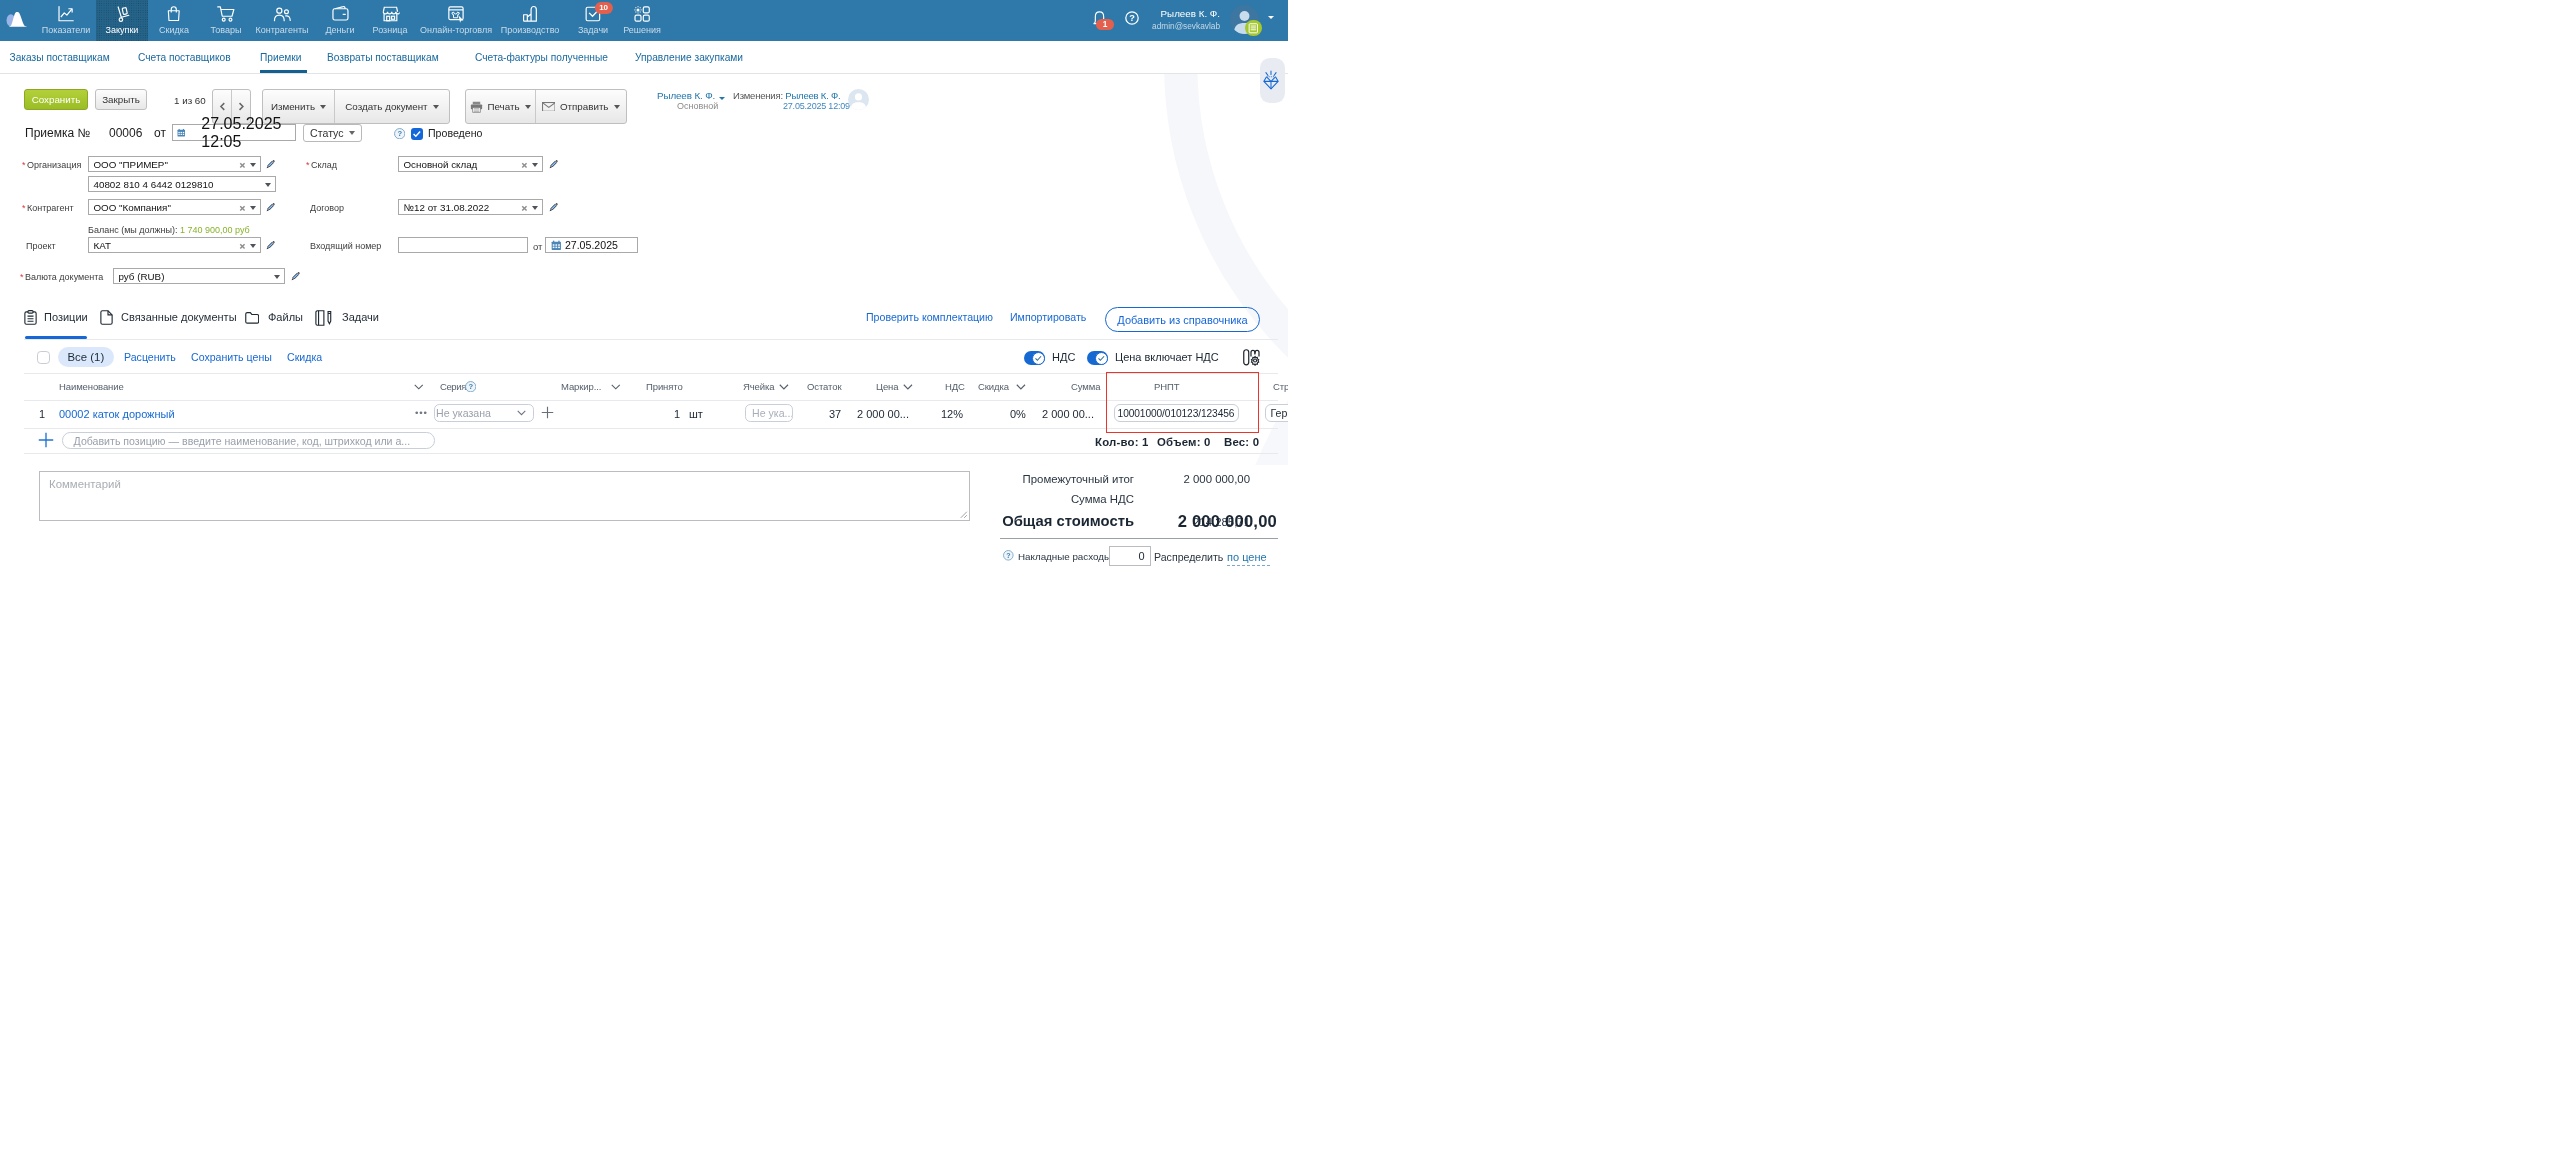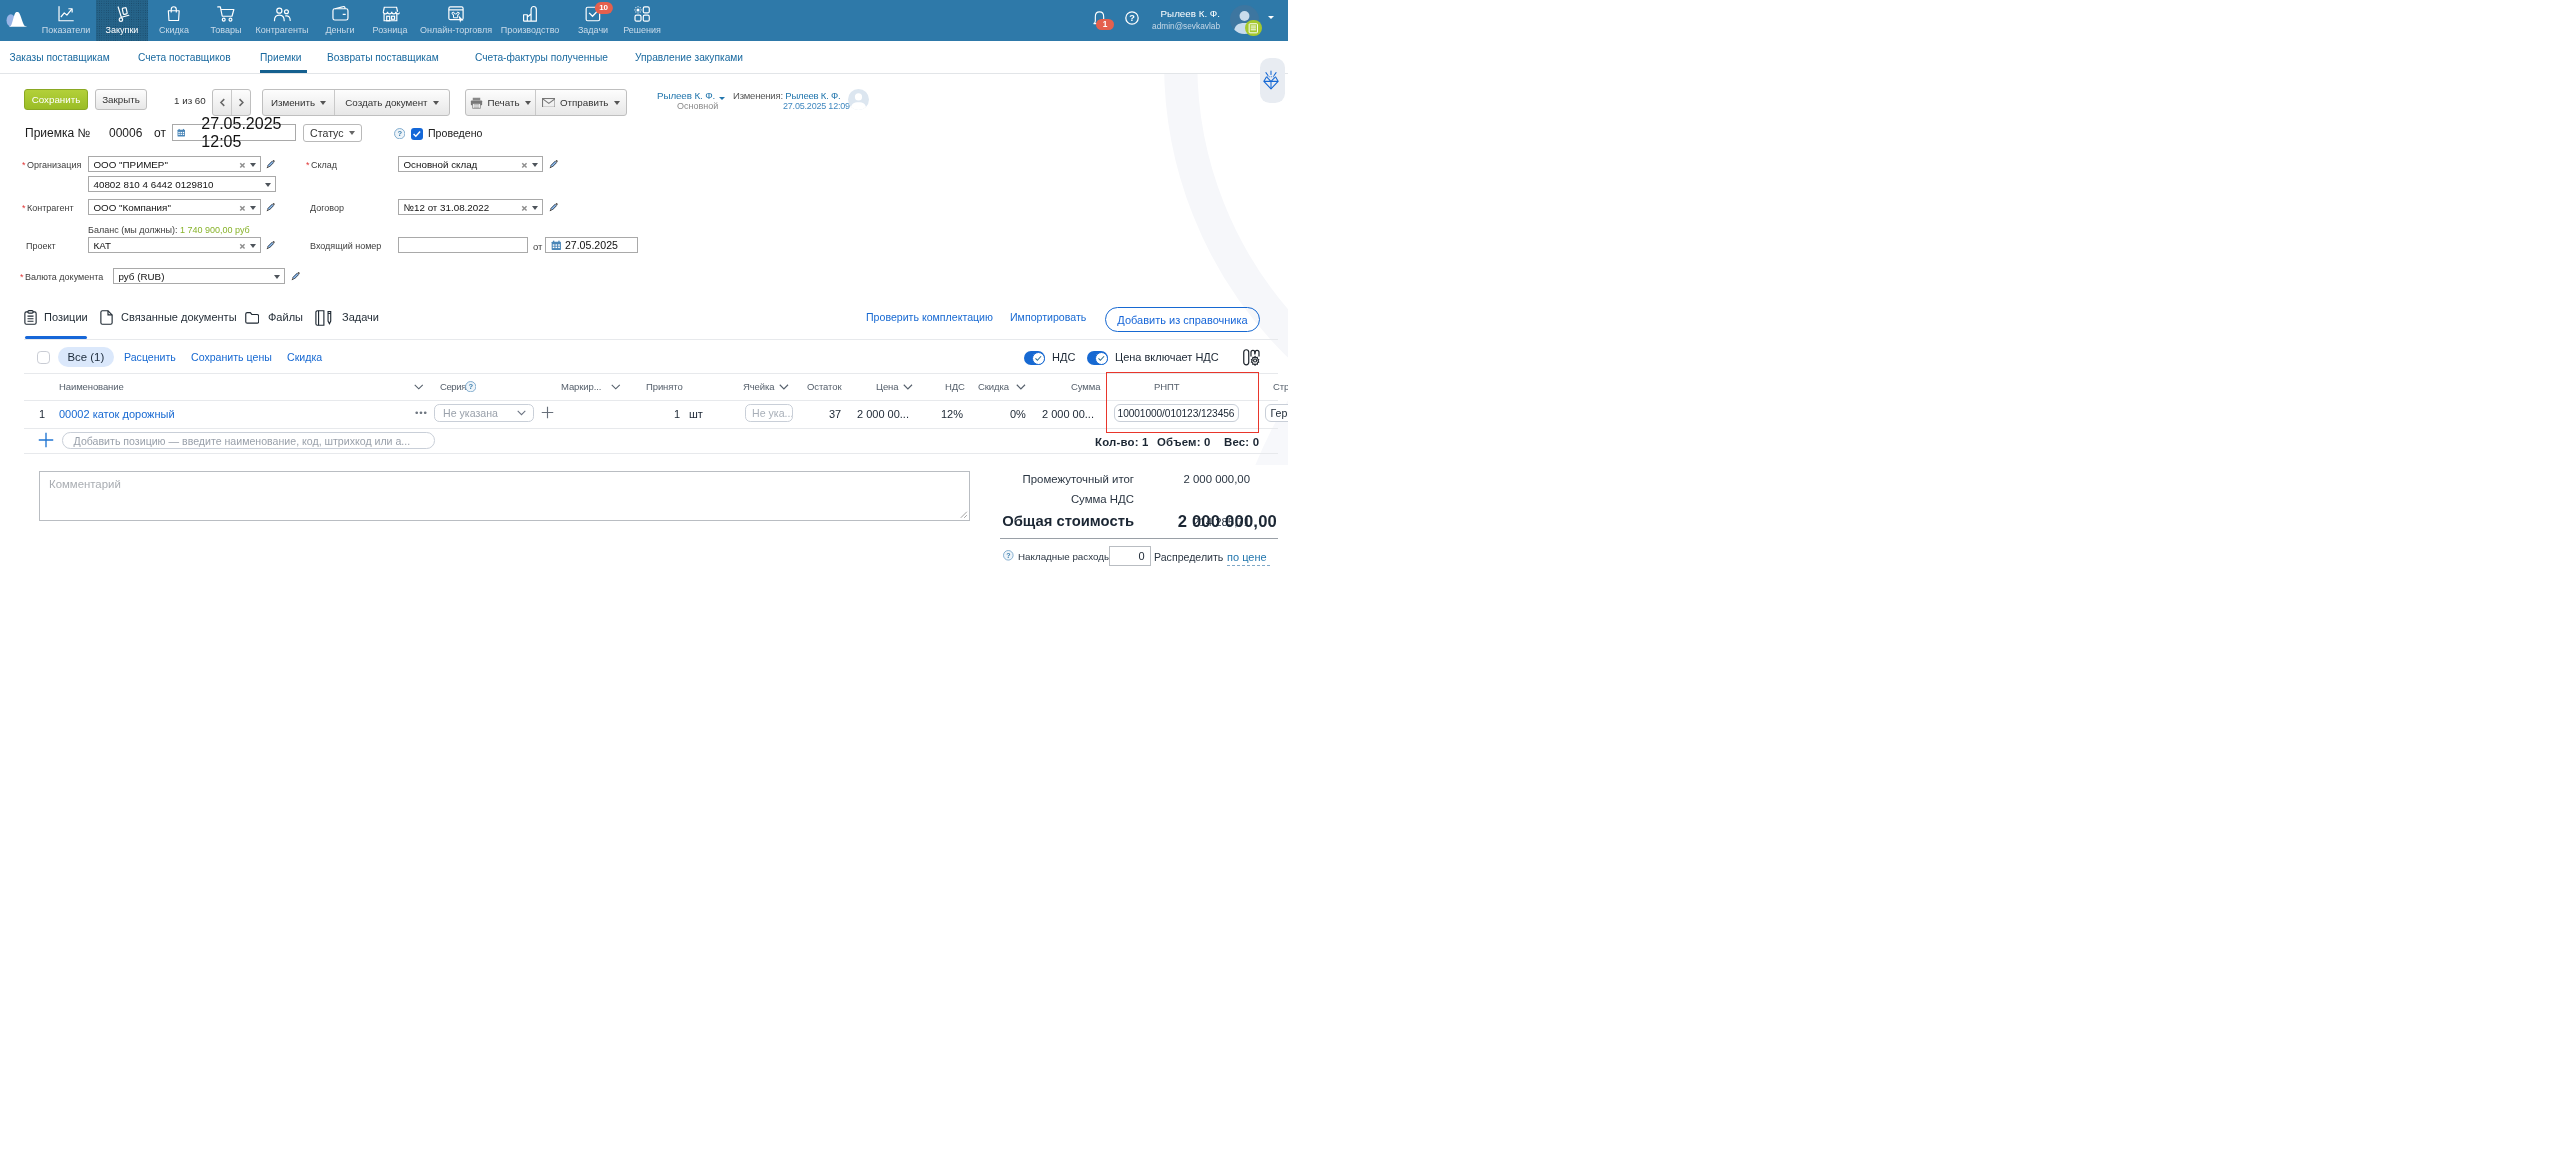--- a/index.html
+++ b/index.html
@@ -17,21 +17,21 @@
   
   .subnav { position:absolute; left:0; top:41px; width:1288px; height:32px; background:#fff; }
   .subnav a { position:absolute; top:10.6px; font-size:10.2px; color:#19699f; text-decoration:none; white-space:nowrap; }
   .subline { position:absolute; left:0; top:73px; width:1288px; height:0.8px; background:#e2e5e8; }
   .pri-underline { position:absolute; top:70px; height:2.6px; background:#15608f; }
   
   .btn { position:absolute; height:21px; border:0.8px solid #bfbfbf; border-radius:3px;
          background:linear-gradient(#fdfdfd,#e7e7e7); color:#333; font-size:9.8px;
          display:flex; align-items:center; justify-content:center; white-space:nowrap; }
   .btn-green { background:linear-gradient(#b3d039,#9abd26); border-color:#8aa823; color:#fff; }
-  .grp { position:absolute; height:27px; border:0.8px solid #bfbfbf; border-radius:3px; background:linear-gradient(#fdfdfd,#e7e7e7); display:flex; }
+  .grp { position:absolute; height:35px; border:0.8px solid #bfbfbf; border-radius:3px; background:linear-gradient(#fdfdfd,#e7e7e7); display:flex; }
   .grp .seg { display:flex; align-items:center; justify-content:center; font-size:9.8px; color:#333; height:100%; white-space:nowrap; }
   .grp .sep { width:0.8px; height:100%; background:#c9c9c9; }
   .caret { display:inline-block; width:0; height:0; border-left:3.4px solid transparent; border-right:3.4px solid transparent; border-top:4.2px solid #555; margin-left:5.3px; }
   
   .flabel { position:absolute; font-size:9px; color:#3c3c3c; white-space:nowrap; }
   .req:before { content:"*"; color:#e03636; margin-right:1.5px; }
   .finput { position:absolute; border:0.8px solid #a9a9a9; background:#fff; font-size:9.8px; color:#111;
             display:flex; align-items:center; padding-left:4.5px; white-space:nowrap; overflow:hidden; }
   .dcaret { width:0; height:0; border-left:3.4px solid transparent; border-right:3.4px solid transparent; border-top:4.2px solid #4e545b; }
   .green { color:#88b32b; }
@@ -490,21 +490,21 @@
     <path d="M1 1 L6.5 6.5 L12 1" fill="none" stroke="#56606c" stroke-width="1.5"></path>
   </svg>
 <div class="hdr" style="left:1071px;top:381px;">Сумма</div>
 <div class="hdr" style="left:1115px;top:381px;padding-left:39px;">РНПТ</div>
 <div class="hdr" style="left:1273px;top:381px;">Стран</div>
 <div class="vline" style="left:24px;top:400px;width:1254px;"></div>
 
 <div class="cell" style="left:39px;top:408px;">1</div>
 <a class="link abs" style="left:59px;top:408px;font-size:11px;">00002 каток дорожный</a>
 <div class="abs" style="left:415px;top:407px;font-size:9.8px;color:#6f7781;letter-spacing:0.8px;">•••</div>
-<div class="ninput" style="left:434px;top:404px;width:100px;height:18px;border-radius:5.3px;padding-left:8px;color:#9aa1ab;">Не указана
+<div class="ninput" style="left:434px;top:404px;width:100px;height:18px;border-radius:5.3px;padding-left:1px;color:#9aa1ab;">Не указана
   <svg class="abs" style="right:6.8px;top:5.3px;" width="9" height="6" viewBox="0 0 13 8">
       <path d="M1 1 L6.5 6.5 L12 1" fill="none" stroke="#6a7280" stroke-width="1.5"></path>
     </svg>
 </div>
 <svg class="abs" style="left:541px;top:406px" width="13" height="13" viewBox="0 0 17 17">
     <path d="M8.5 1 V16 M1 8.5 H16" stroke="#676f7a" stroke-width="1.5"></path>
   </svg>
 <div class="cell" style="left:674px;top:408px;">1</div>
 <div class="cell" style="left:689px;top:408px;">шт</div>
 <div class="ninput" style="left:745px;top:404px;width:48px;height:18px;border-radius:5.3px;padding-left:6px;color:#a8afb8;">Не ука...</div>

